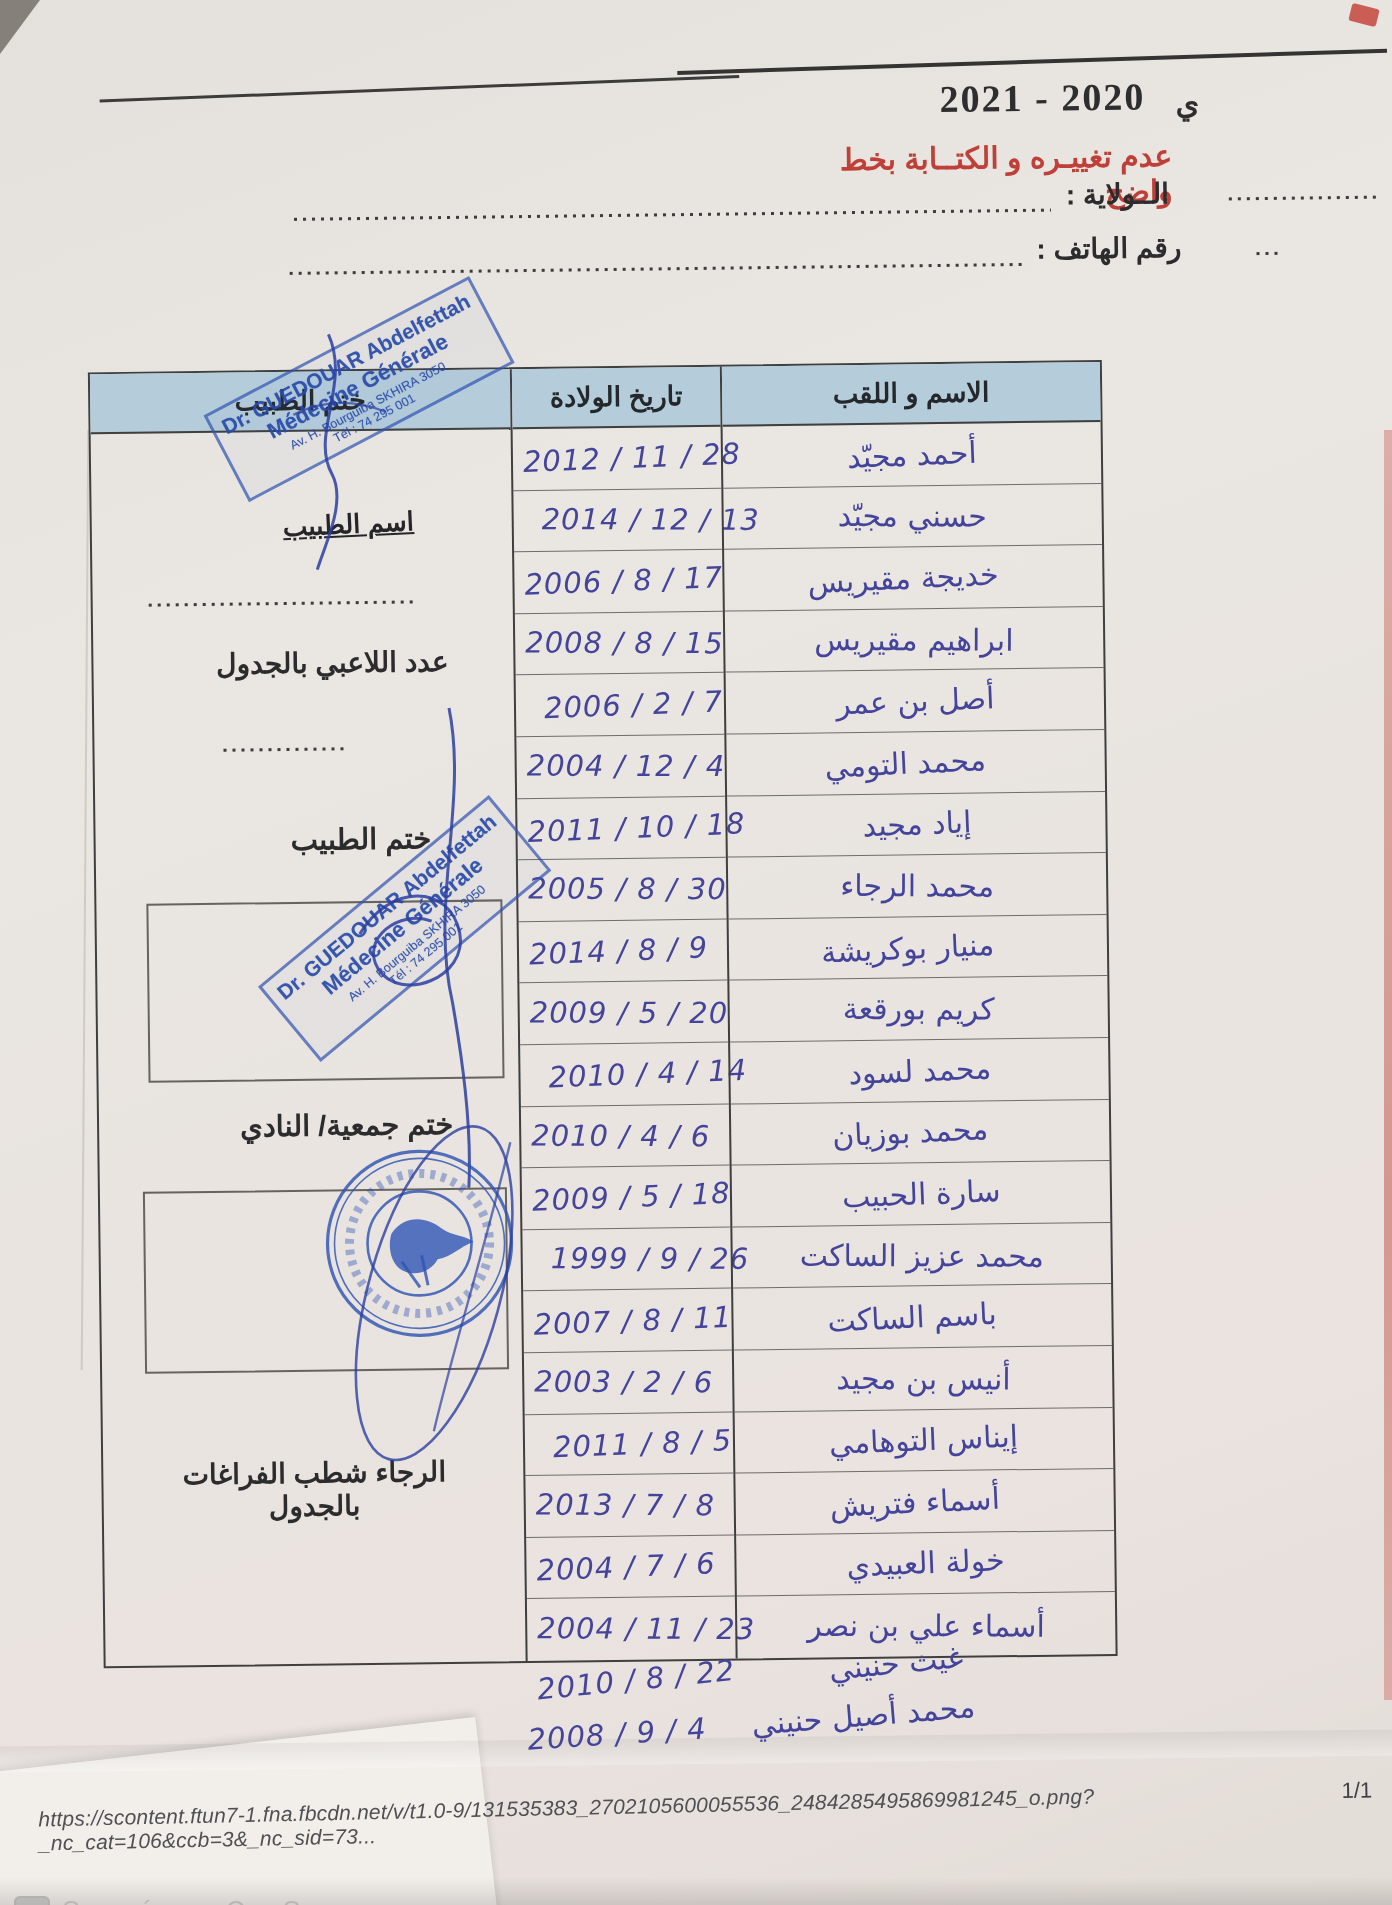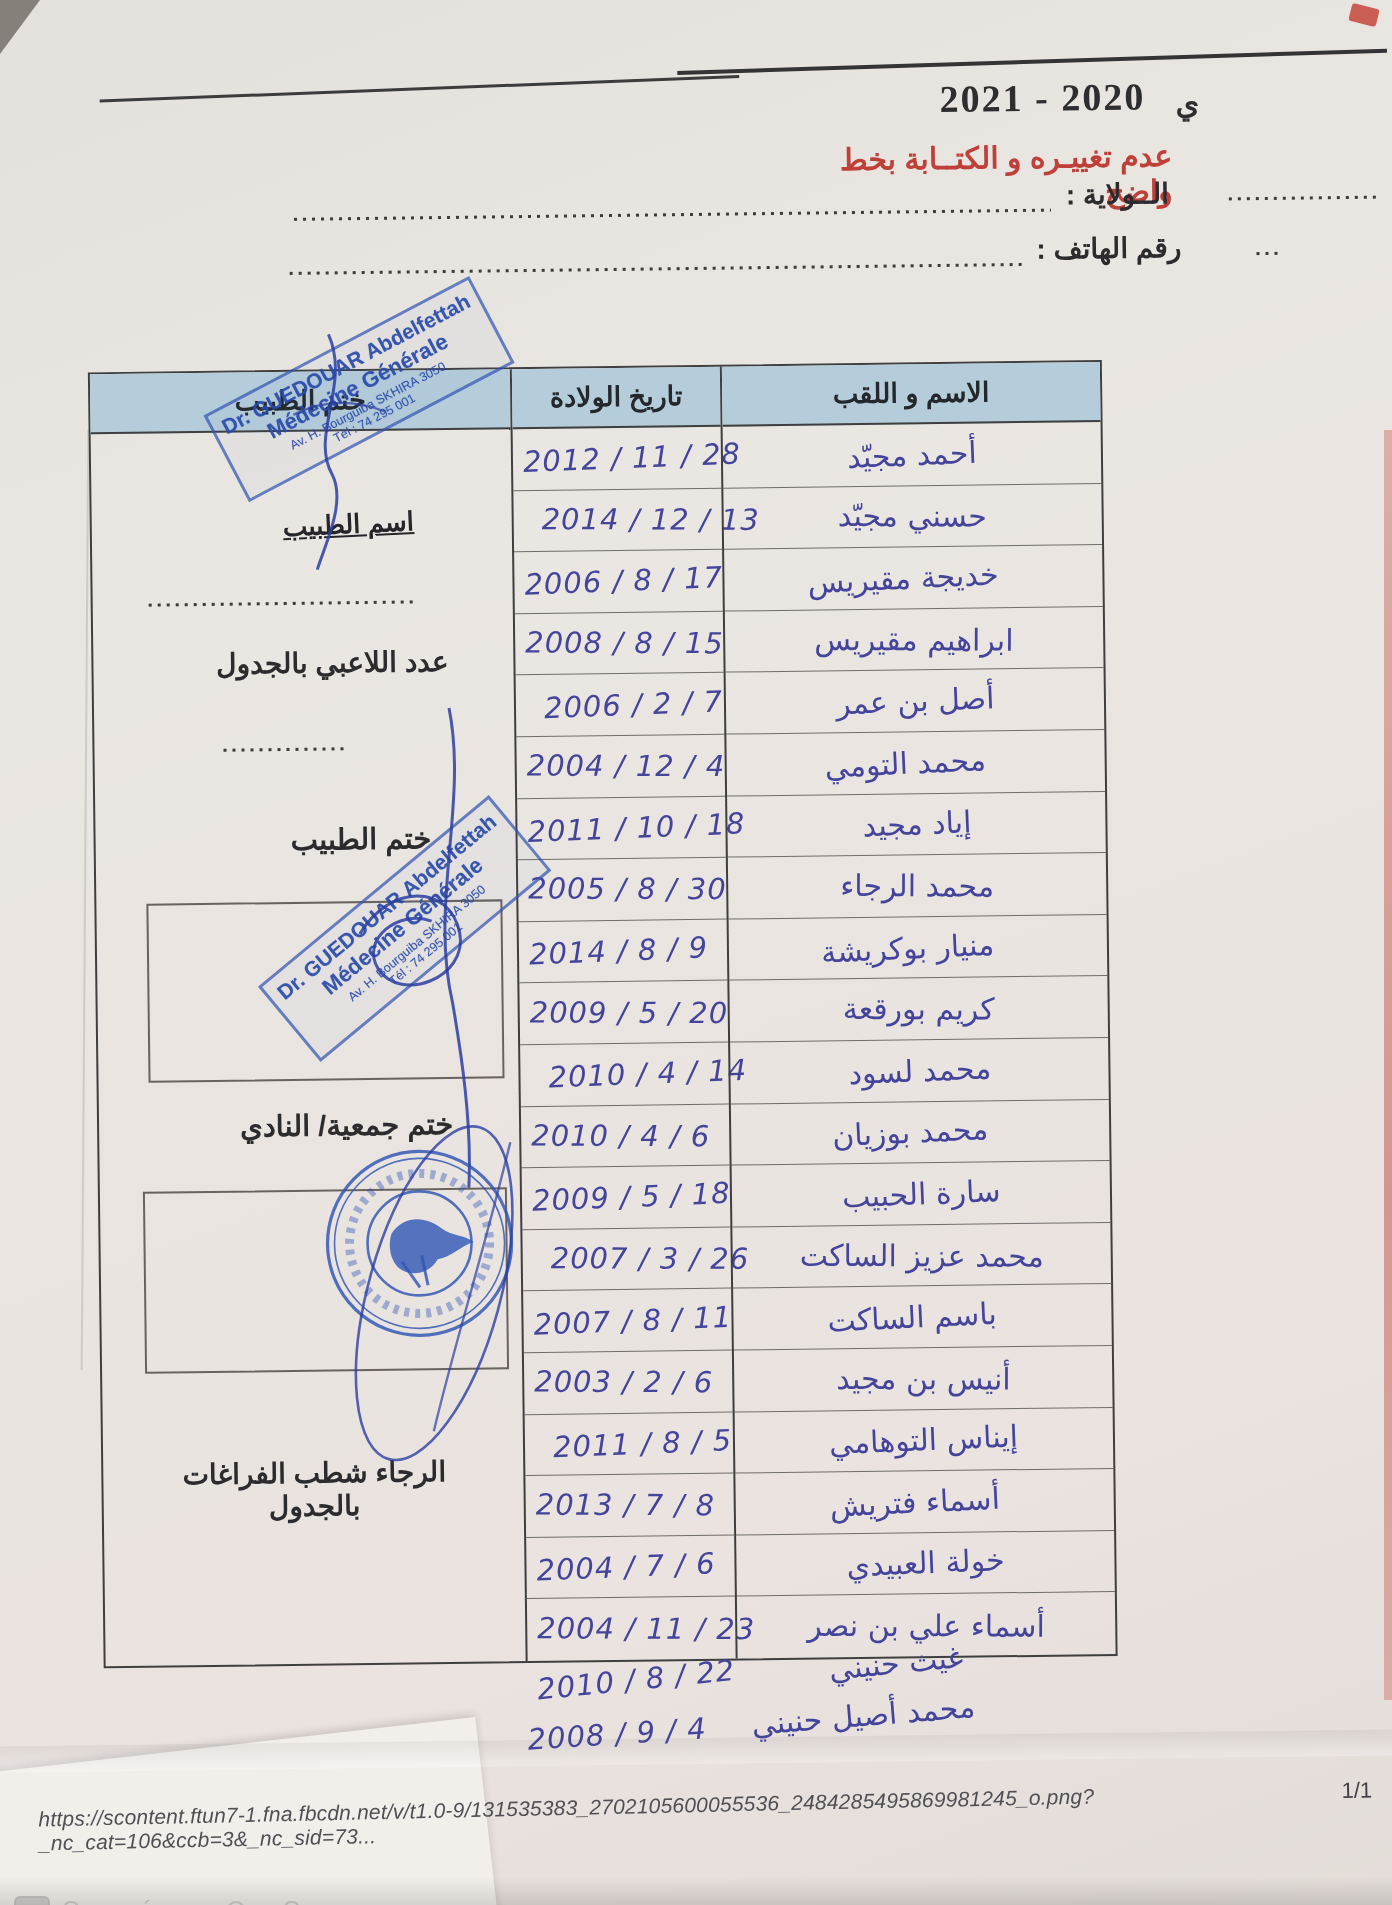--- a/index.html
+++ b/index.html
@@ -165,21 +165,21 @@
         <div class="cell">
             <span class="hw">2010 / 4 / 14</span>
           </div>
         <div class="cell">
             <span class="hw">2010 / 4 / 6</span>
           </div>
         <div class="cell">
             <span class="hw">2009 / 5 / 18</span>
           </div>
         <div class="cell">
-            <span class="hw">2007 / 3 / 26</span>
+            <span class="hw">1999 / 9 / 26</span>
           </div>
         <div class="cell">
             <span class="hw">2007 / 8 / 11</span>
           </div>
         <div class="cell">
             <span class="hw">2003 / 2 / 6</span>
           </div>
         <div class="cell">
             <span class="hw">2011 / 8 / 5</span>
           </div>

